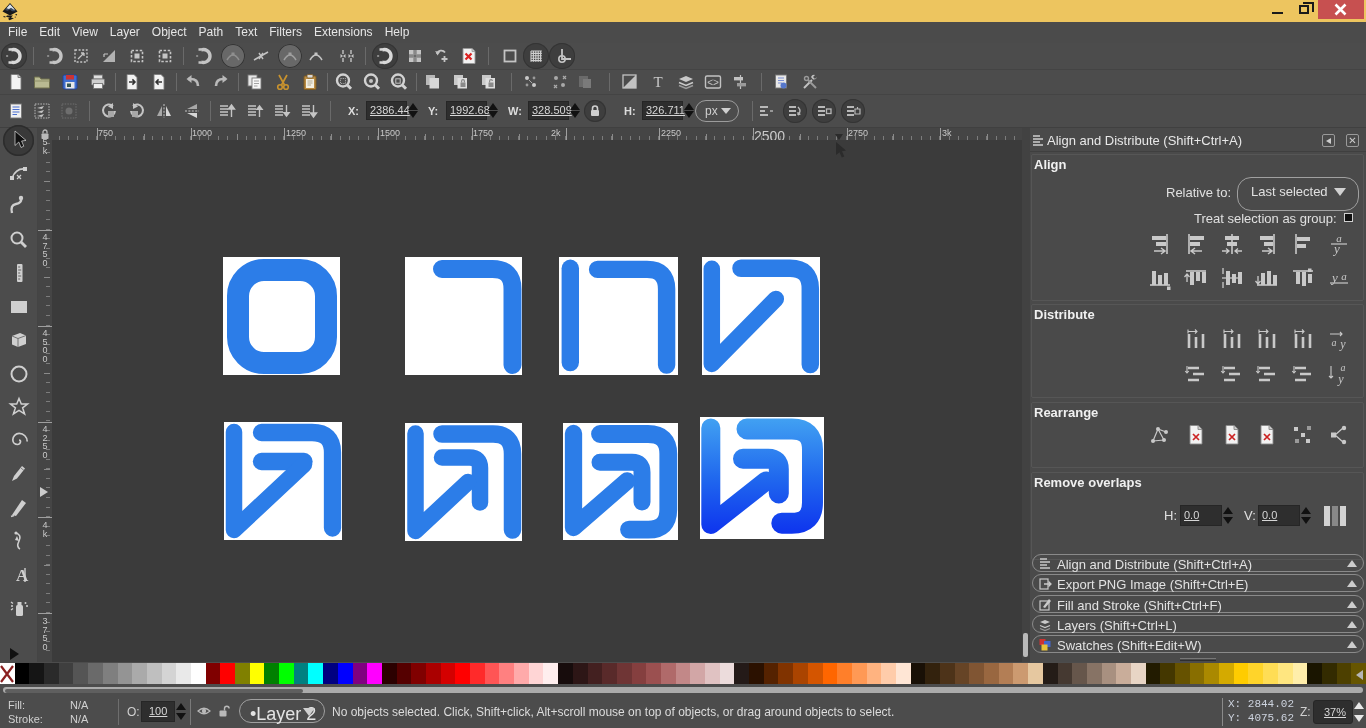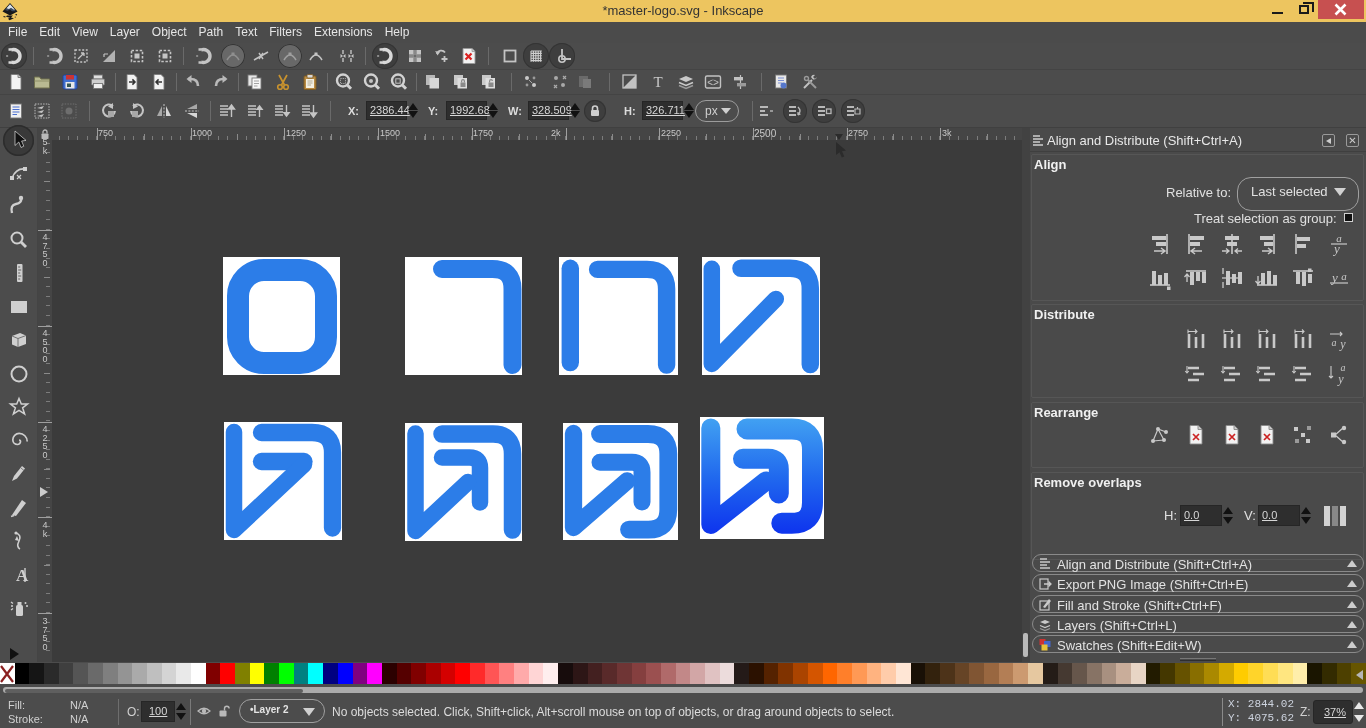--- a/index.html
+++ b/index.html
@@ -69,21 +69,20 @@
 <div id="app">
 
   <div id="titlebar">
       <svg width="18" height="19" style="position:absolute;left:1px;top:2px" viewBox="0 0 18 19">
         <path d="M9 1 L16.5 9.5 L9 13.5 L1.5 9.5 Z" fill="#16191c"></path>
         <path d="M9 2.2 L4 8 L6.5 8.8 L9 7.5 L11 9.2 L14.8 9.2 Z" fill="#3a4a60"></path>
         <path d="M9 2.2 L5.5 6.3 L8 7 L10 5.8 L12.5 7.4 L14 7.8 Z" fill="#dfe5ea"></path>
         <path d="M6 13.5 l6 0 l-2 2 l3 0.8 l-4.5 2 l-1.5 -1.5 l2 -1 l-4 -1 Z" fill="#16191c"></path>
         <path d="M2.5 14.5 l2 0.5 M14.5 12.5 l1.5 0.4 M13.8 15 l0.8 0.2" stroke="#16191c" stroke-width="1.1"></path>
       </svg>
-    <div id="titletext">*master-logo.svg - Inkscape</div>
     <div id="tb-min"></div>
     <div id="tb-max"></div>
     <div id="tb-close">
         <svg width="13" height="13" style="position:absolute;left:16px;top:3px" viewBox="0 0 13 13">
           <path d="M1.5 1.5 L11.5 11.5 M11.5 1.5 L1.5 11.5" stroke="#fff" stroke-width="2.6"></path>
         </svg>
       </div>
   </div>
 
   <div id="menubar" style="padding-left:8px"><span>File</span><span>Edit</span><span>View</span><span>Layer</span><span>Object</span><span>Path</span><span>Text</span><span>Filters</span><span>Extensions</span><span>Help</span></div>
@@ -502,21 +501,21 @@
 repeating-linear-gradient(to right, transparent 0, transparent 45.85px, #8a8a8a 45.85px, #8a8a8a 46.85px, transparent 46.85px, transparent 93.7px) 0 0 / 100% 100%,
 repeating-linear-gradient(to right, transparent 0, transparent 8.37px, #7c7c7c 8.37px, #7c7c7c 9.37px) ;
 background-position: -48.7px 0, -47.85px 6px, -1.85px 8px; background-size: 1400px 100%, 1400px 6px, 1400px 4px; background-repeat:no-repeat;"></div>
 <div style="position:absolute;left:46px;top:0px;font-size:9px;color:#c9c9c9">750</div>
 <div style="position:absolute;left:140px;top:0px;font-size:9px;color:#c9c9c9">1000</div>
 <div style="position:absolute;left:234px;top:0px;font-size:9px;color:#c9c9c9">1250</div>
 <div style="position:absolute;left:328px;top:0px;font-size:9px;color:#c9c9c9">1500</div>
 <div style="position:absolute;left:421px;top:0px;font-size:9px;color:#c9c9c9">1750</div>
 <div style="position:absolute;left:499px;top:0px;font-size:9px;color:#c9c9c9">2k</div>
 <div style="position:absolute;left:609px;top:0px;font-size:9px;color:#c9c9c9">2250</div>
-<div style="position:absolute;left:702px;top:0px;font-size:10px;color:#c9c9c9">2500</div>
+<div style="position:absolute;left:702px;top:0px;font-size:14px;color:#c9c9c9">2500</div>
 <div style="position:absolute;left:796px;top:0px;font-size:9px;color:#c9c9c9">2750</div>
 <div style="position:absolute;left:890px;top:0px;font-size:9px;color:#c9c9c9">3k</div>
 <div style="position:absolute;left:783px;top:6px;width:0;height:0;border-left:4px solid transparent;border-right:4px solid transparent;border-top:6px solid #2b2b2b"></div>
     </div>
   <div id="vruler">
 <div style="position:absolute;left:0;top:0;width:14px;height:522px;
 background:
 repeating-linear-gradient(to bottom, #9f9f9f 0, #9f9f9f 1px, transparent 1px, transparent 95.85px),
 repeating-linear-gradient(to bottom, transparent 0, transparent 47.4px, #8a8a8a 47.4px, #8a8a8a 48.4px, transparent 48.4px, transparent 95.85px),
 repeating-linear-gradient(to bottom, transparent 0, transparent 8.58px, #7c7c7c 8.58px, #7c7c7c 9.58px);
@@ -936,21 +935,21 @@
       <div class="sep" style="left:190px;top:3px;height:26px;background:#7a7a7a"></div>
 <svg style="position:absolute;left:197px;top:9px" width="14" height="12" viewBox="0 0 14 12">
 <path d="M1 6 Q7 0.5 13 6 Q7 11.5 1 6 Z" fill="none" stroke="#b9b9b9" stroke-width="1.2"></path>
 <circle cx="7" cy="6" r="2.2" fill="#b9b9b9"></circle>
       </svg>
 <svg style="position:absolute;left:218px;top:8px" width="12" height="14" viewBox="0 0 12 14">
 <rect x="1.5" y="6.5" width="7" height="6" rx="1" fill="#b9b9b9"></rect>
 <path d="M6.5 6.5 V4.5 a2.3 2.3 0 0 1 4.6 0" fill="none" stroke="#b9b9b9" stroke-width="1.4"></path>
       </svg>
 <div class="pill" style="left:239px;top:3px;width:86px;height:24px;border-radius:12px;border-width:1.5px">
-<span style="position:absolute;left:10px;top:4px;font-size:10px;font-weight:bold;color:#e4e4e4">•Layer 2</span>
+<span style="position:absolute;left:10px;top:4px;font-size:18px;font-weight:normal;color:#e4e4e4">•Layer 2</span>
 <span style="position:absolute;right:9px;top:8px;width:0;height:0;border-left:6px solid transparent;border-right:6px solid transparent;border-top:8px solid #d0d0d0"></span>
       </div>
 <div style="position:absolute;left:332px;top:9px;color:#dcdcdc;font-size:12px">No objects selected. Click, Shift+click, Alt+scroll mouse on top of objects, or drag around objects to select.</div>
 <div class="sep" style="left:1222px;top:2px;height:28px;background:#8a8a8a"></div>
 <div style="position:absolute;left:1228px;top:2px;color:#cdd3de;font-size:11px;font-family:'Liberation Mono',monospace">X: 2844.02</div>
 <div style="position:absolute;left:1228px;top:16px;color:#cdd3de;font-size:11px;font-family:'Liberation Mono',monospace">Y: 4075.62</div>
 <div style="position:absolute;left:1300px;top:9px;color:#d0d0d0;font-size:12px">Z:</div>
 <div class="numbox" style="left:1313px;top:4px;width:40px;height:24px;line-height:22px;padding-left:10px;border-radius:3px">37%</div>
 <div class="spin spinw" style="left:1353px;top:4px;height:24px"></div>
     </div>

